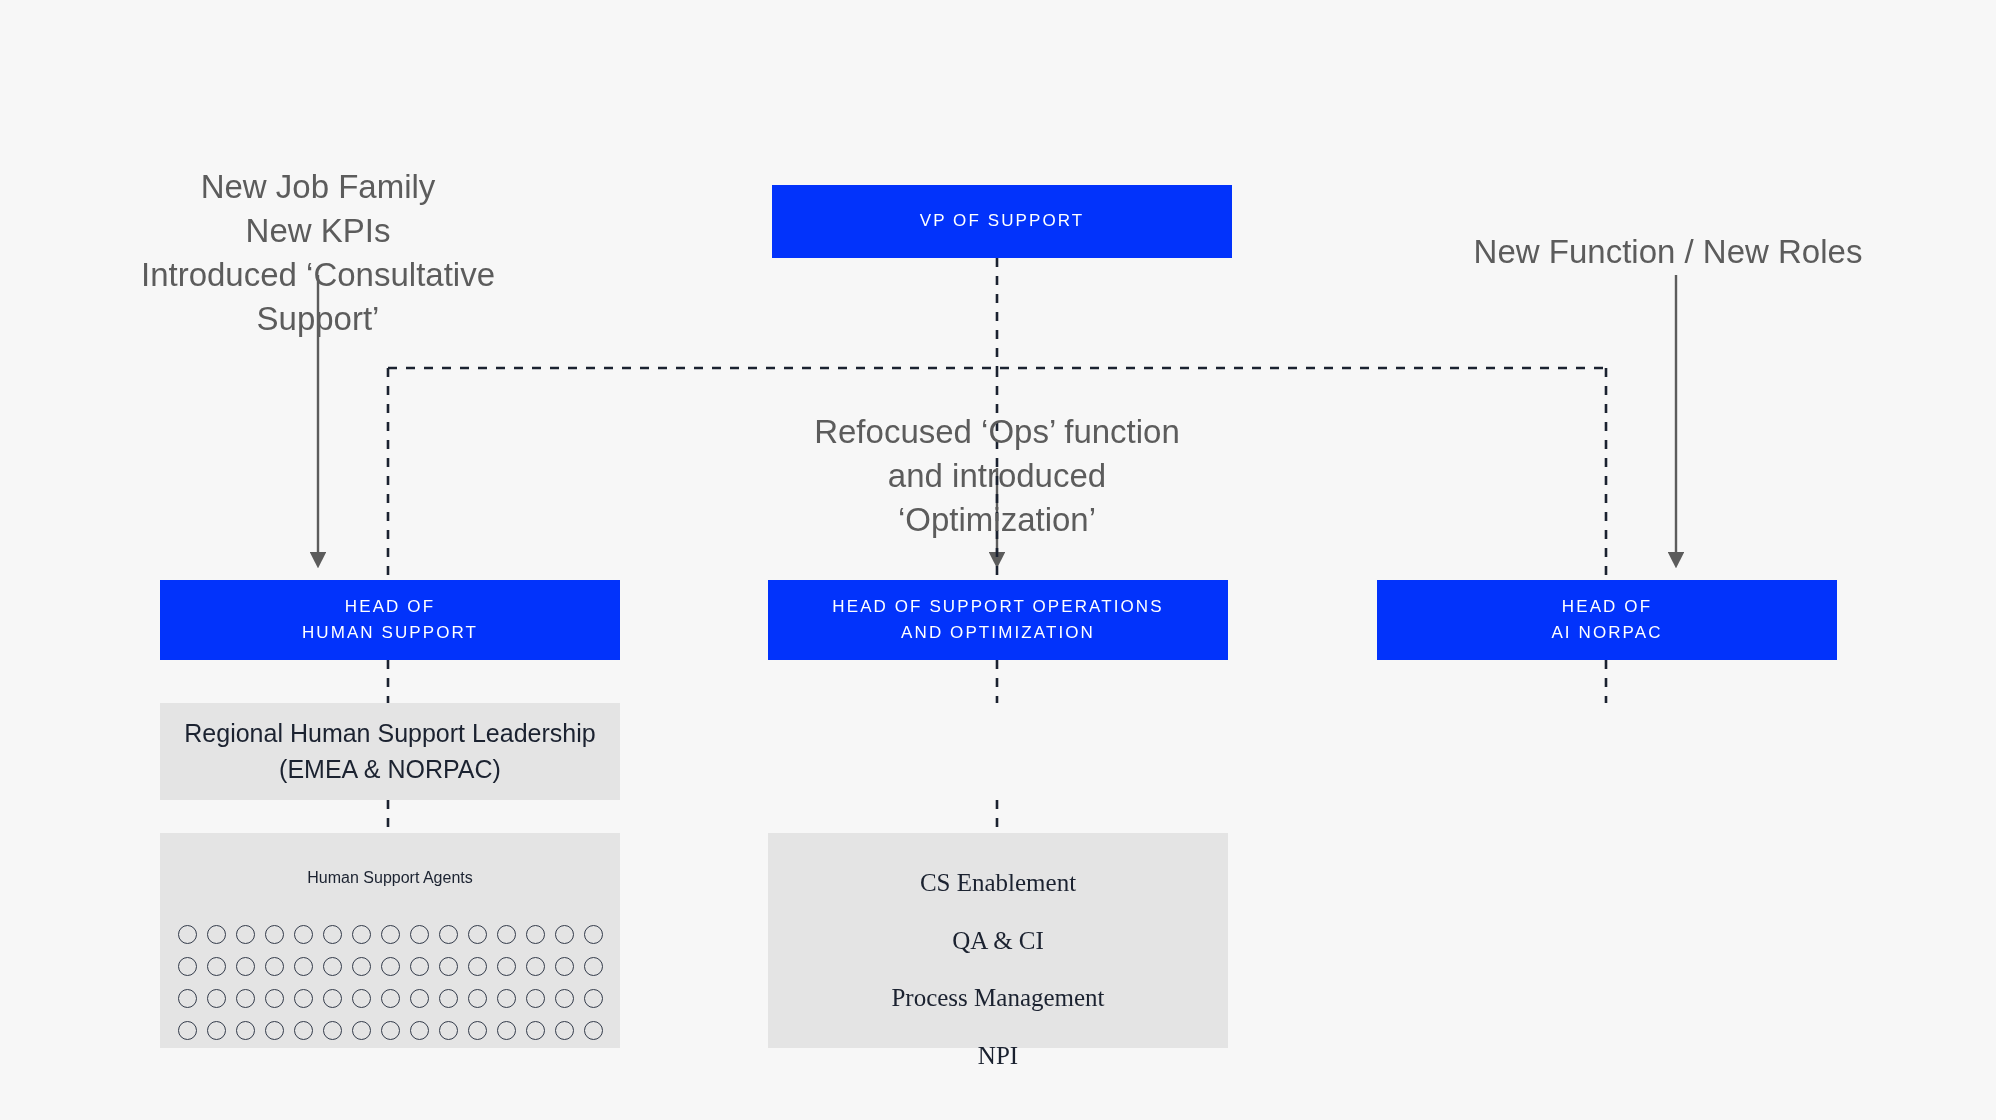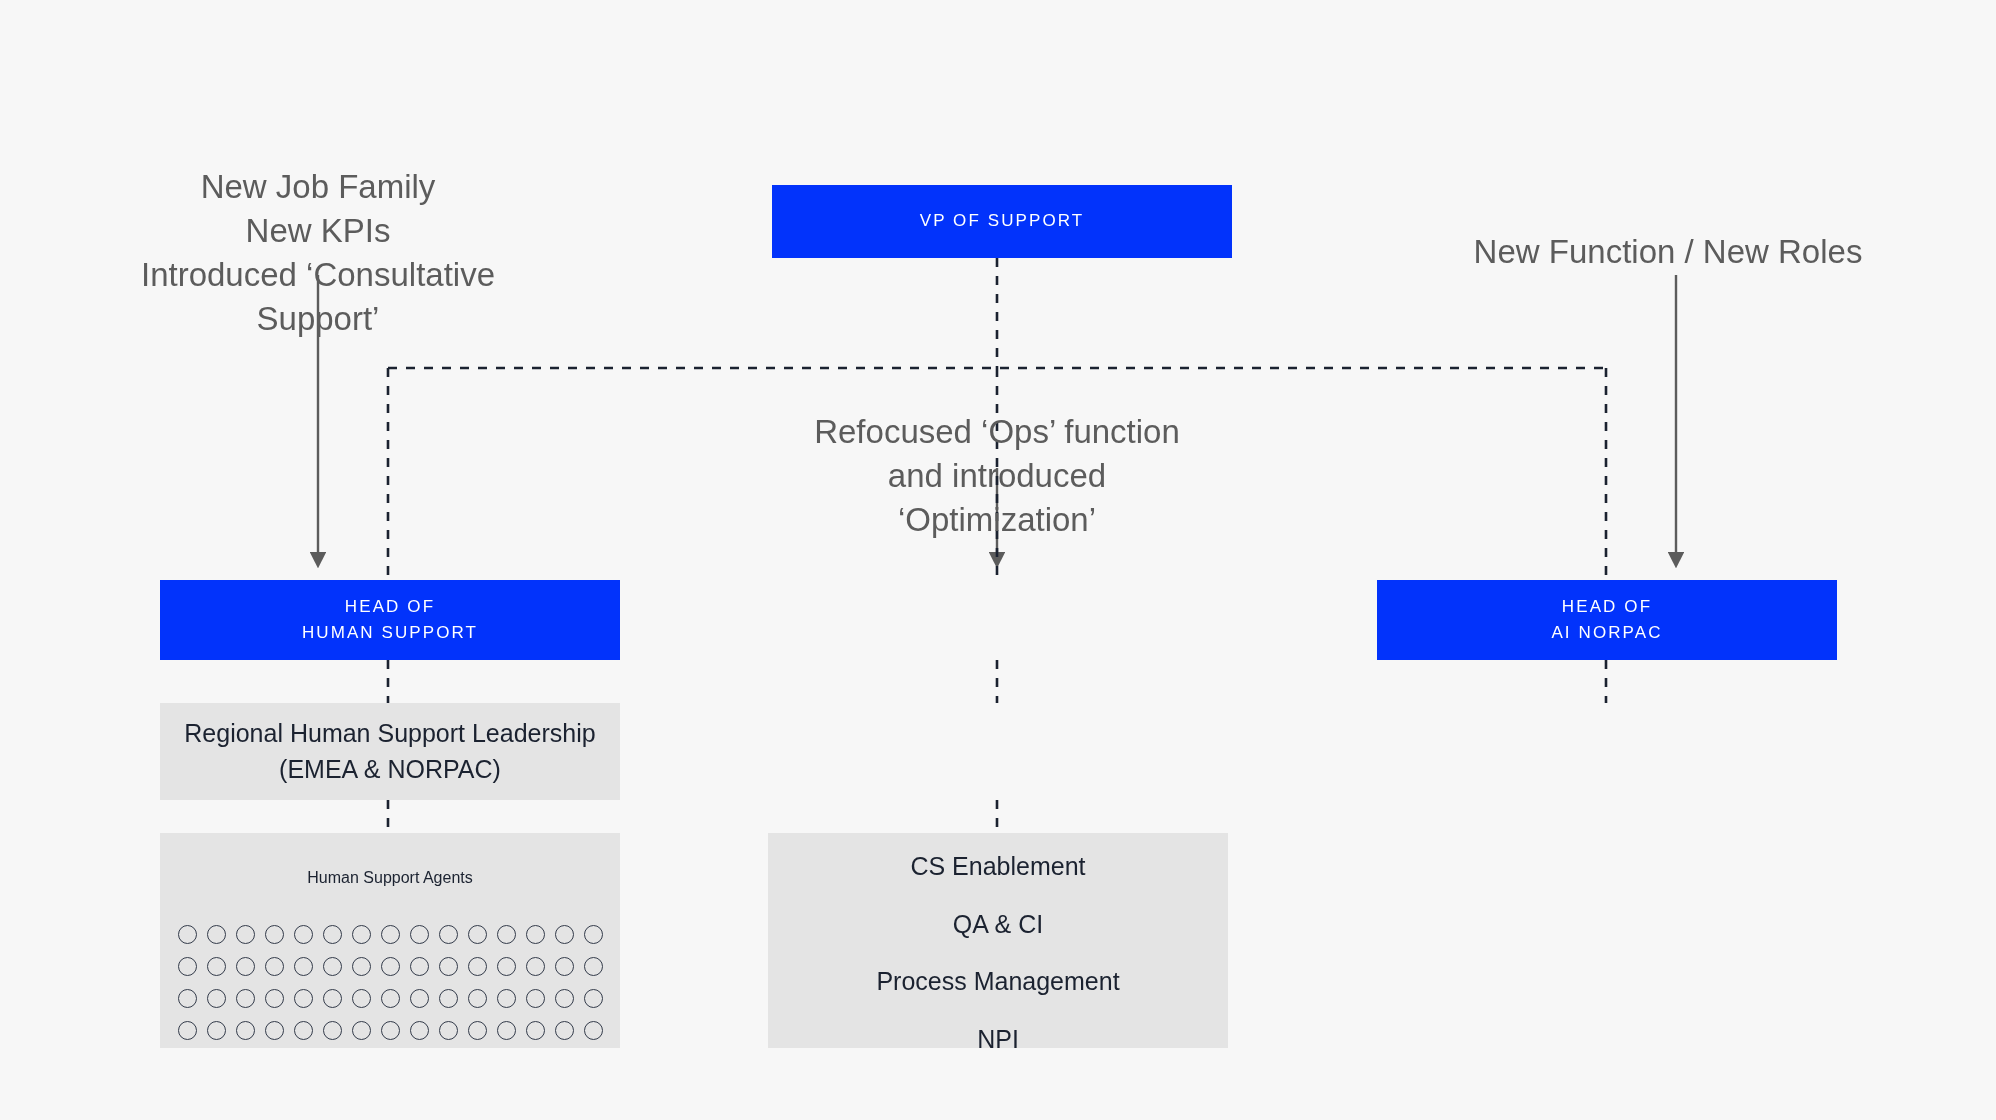--- a/index.html
+++ b/index.html
@@ -196,23 +196,27 @@
         <span class="dot"></span>
         <span class="dot"></span>
         <span class="dot"></span>
         <span class="dot"></span>
         <span class="dot"></span>
         <span class="dot"></span>
         <span class="dot"></span>
       </div>
   </div>
 
-
-
-  <div class="node gray spaced" style="left:768px; top:833px; width:460px; height:215px; padding-top:16px;">
+  <div class="node blue" style="left:768px; top:580px; width:460px; height:80px;">
+    <span>HEAD OF SUPPORT OPERATIONS</span>
+    <span>AND OPTIMIZATION</span>
+  </div>
+
+
+  <div class="node gray spaced" style="left:768px; top:833px; width:460px; height:215px; padding-top:32px;font-family:Liberation Serif, serif;">
     <span class="row">CS Enablement</span>
     <span class="row">QA &amp; CI</span>
     <span class="row">Process Management</span>
     <span class="row">NPI</span>
   </div>
 
   <div class="node blue" style="left:1377px; top:580px; width:460px; height:80px;">
     <span>HEAD OF</span>
     <span>AI NORPAC</span>
   </div>

